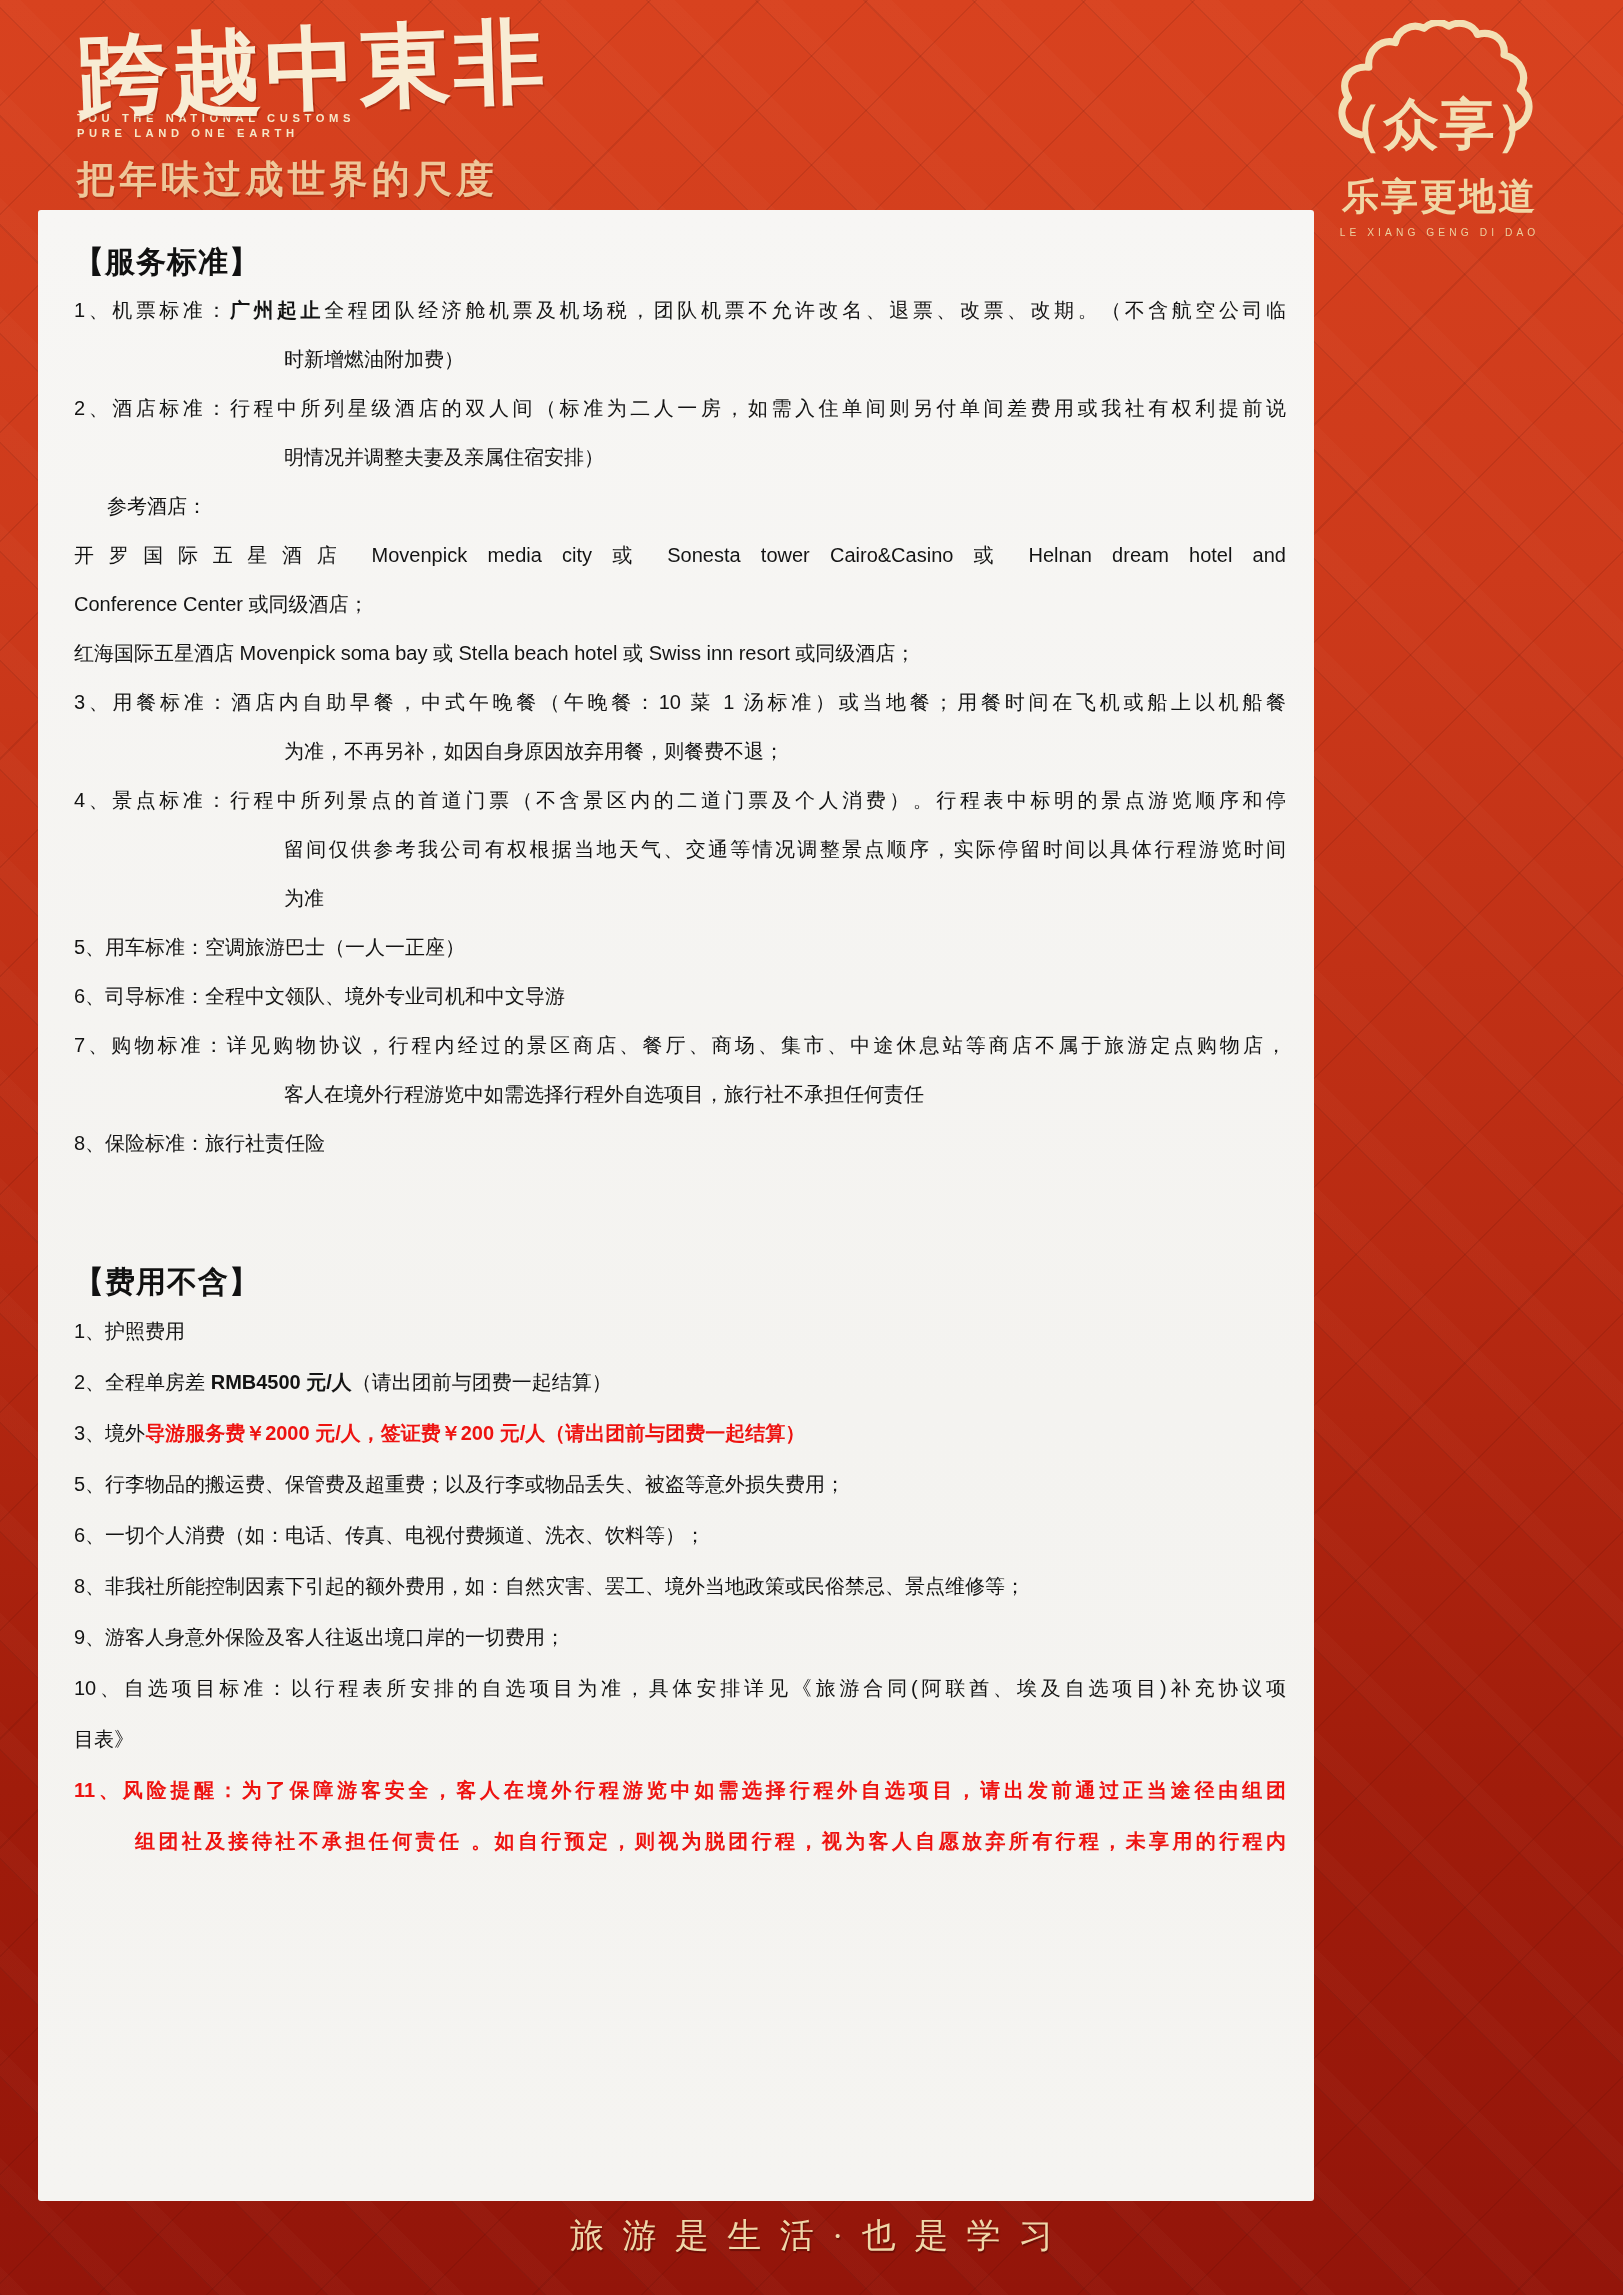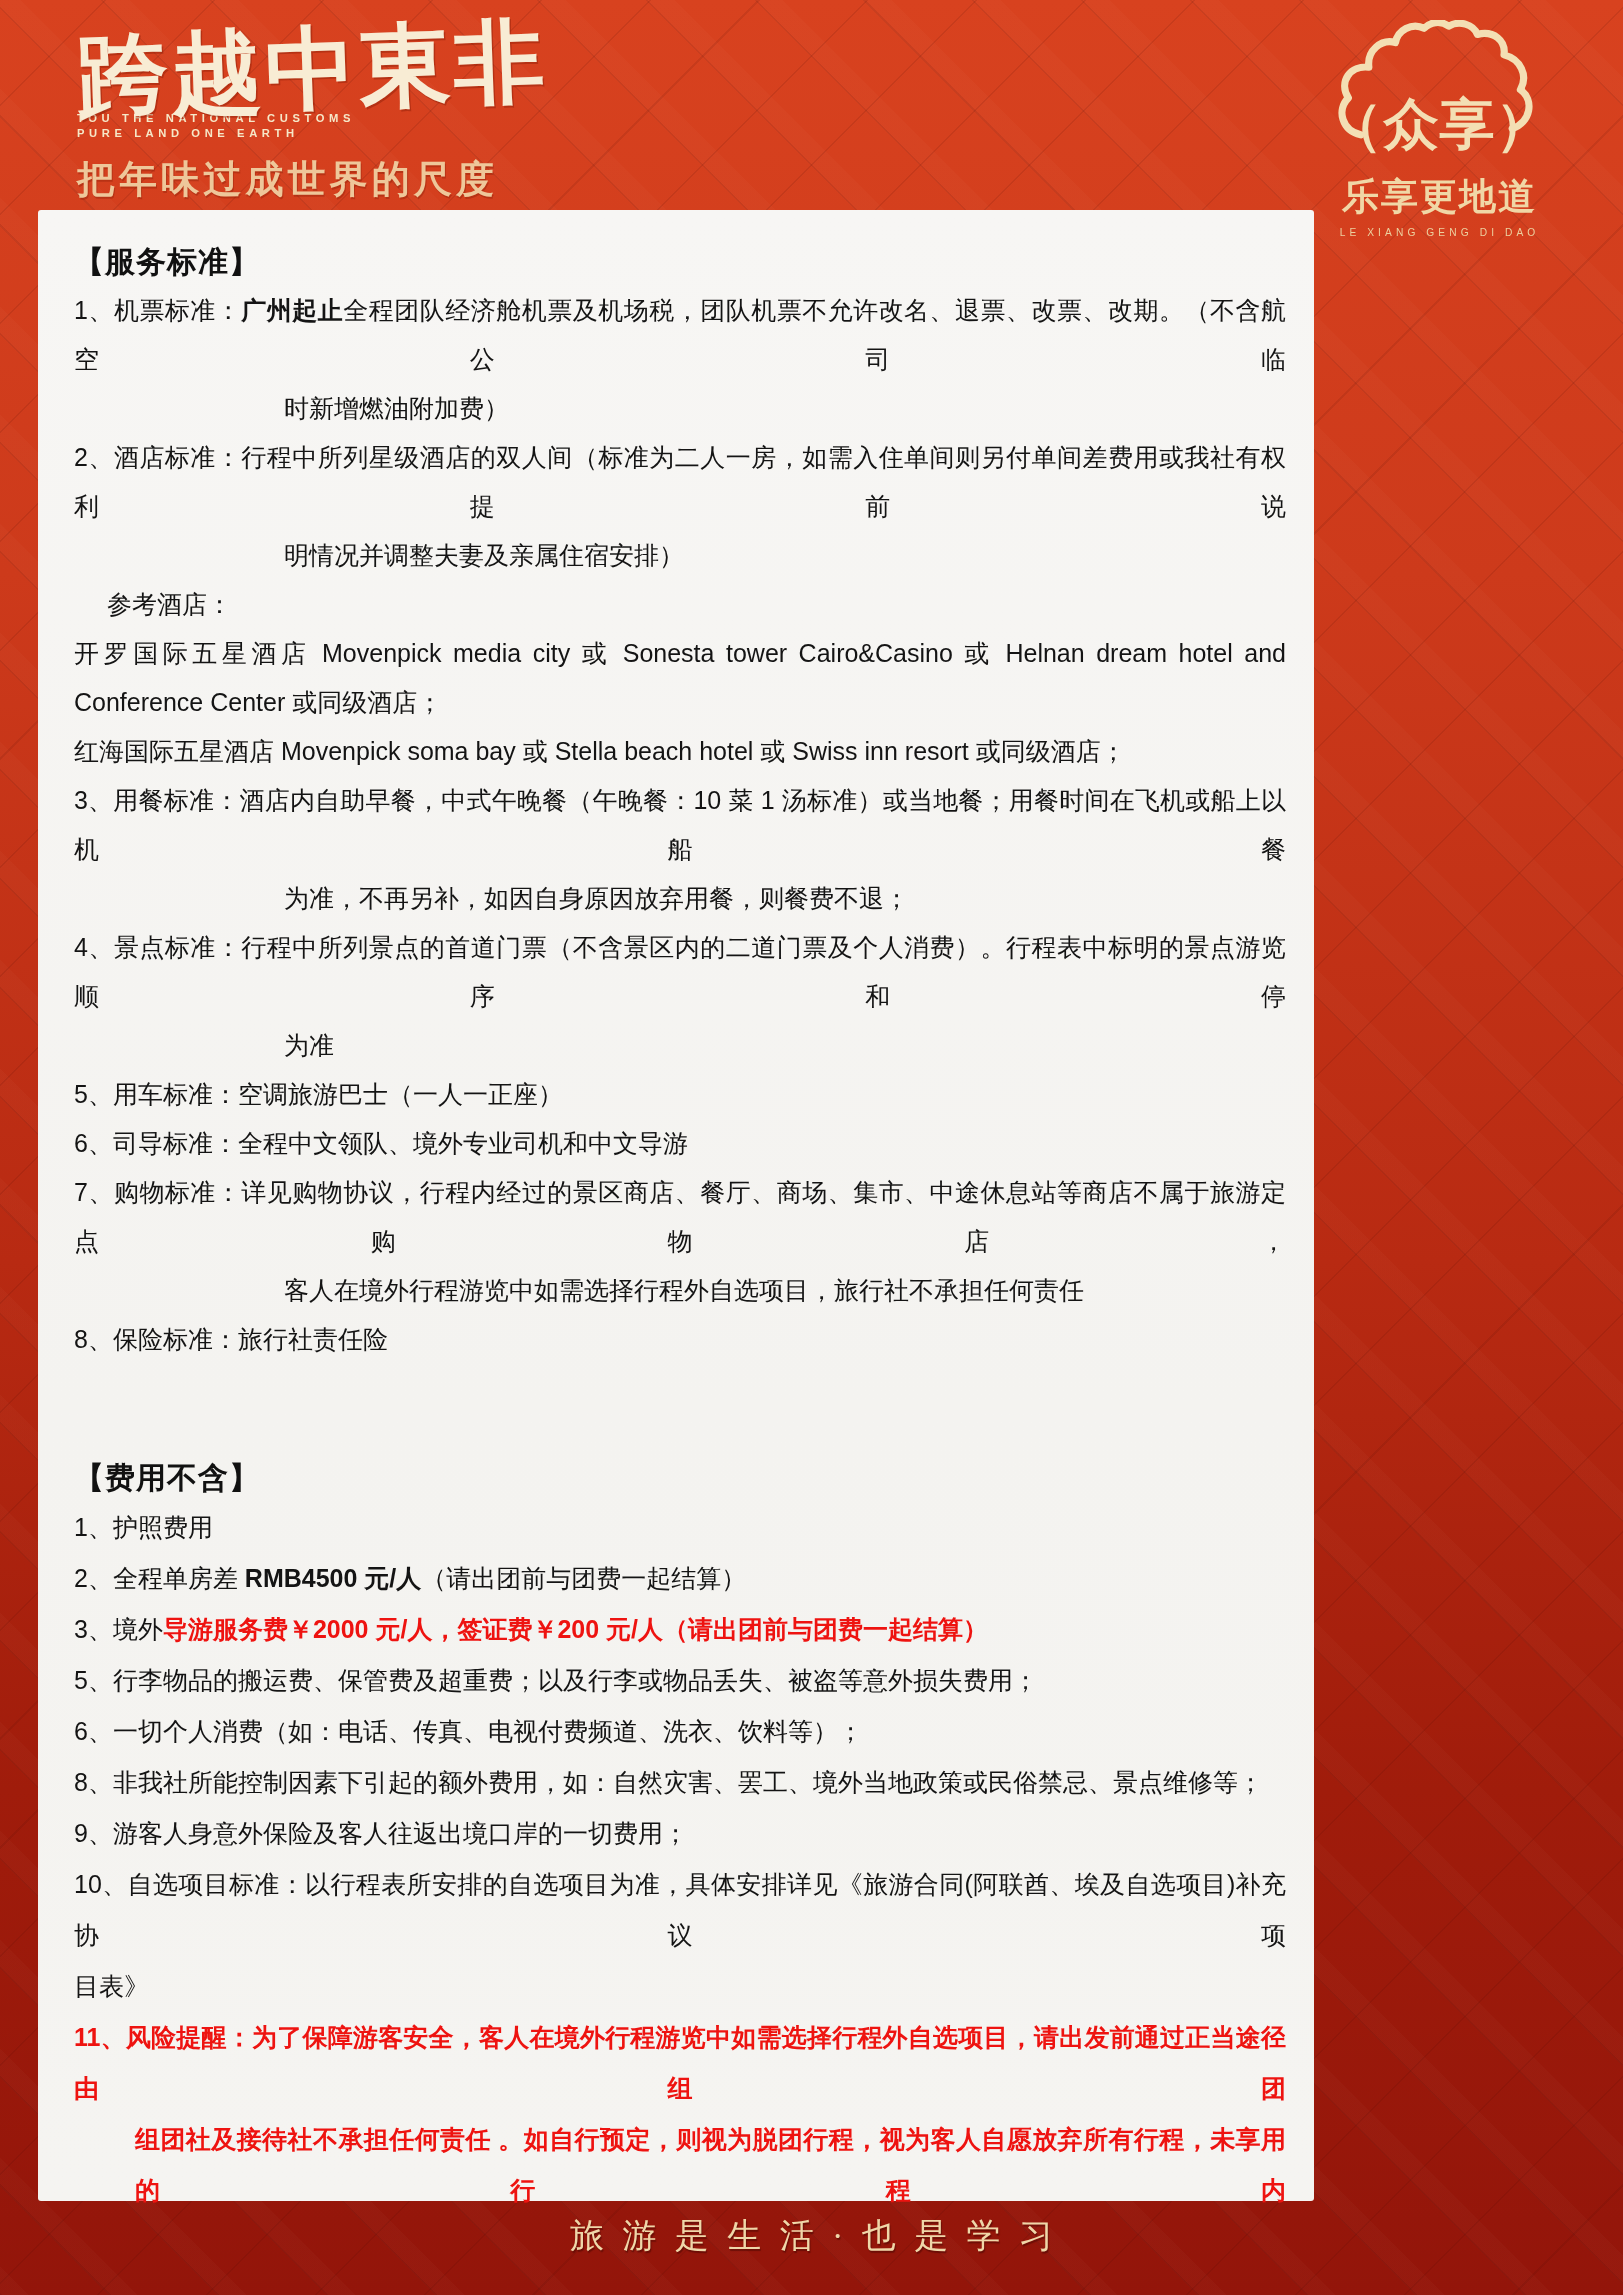--- a/index.html
+++ b/index.html
@@ -39,21 +39,21 @@
   
   .card{
     position:absolute;left:38px;top:210px;width:1276px;height:1991px;
     background:#f6f5f2;border-radius:3px;
     box-sizing:border-box;padding:26.6px 28px 0 36px;
     background-image:linear-gradient(180deg,#f7f6f4 0%,#f4f3f0 60%,#f5f4f1 100%);
   }
   .sec-heading{
     font-size:30px;font-weight:bold;color:#111;line-height:49px;letter-spacing:1px;
   }
-  .sec-lines{font-size:25px;color:#141414;}
+  .sec-lines{font-size:20px;color:#141414;}
   .service .tline{line-height:49px;}
   .fees .tline{line-height:51px;}
   .fees-block{margin-top:89px;}
   .tline{white-space:normal;}
   .fill{text-align:justify;text-align-last:justify;}
   .s-b{font-weight:bold;}
   .s-r{color:#ee1310;font-weight:bold;}
   
   .footer{
     position:absolute;left:0;bottom:12px;width:100%;height:95px;
@@ -99,20 +99,21 @@
           <div class="tline" style="padding-left: 210px;"><span>时新增燃油附加费）</span></div>
           <div class="tline fill"><span>2、酒店标准：行程中所列星级酒店的双人间（标准为二人一房，如需入住单间则另付单间差费用或我社有权利提前说</span></div>
           <div class="tline" style="padding-left: 210px;"><span>明情况并调整夫妻及亲属住宿安排）</span></div>
           <div class="tline" style="padding-left: 33px;"><span>参考酒店：</span></div>
           <div class="tline fill"><span>开罗国际五星酒店 Movenpick media city 或 Sonesta tower Cairo&amp;Casino 或 Helnan dream hotel and</span></div>
           <div class="tline"><span>Conference Center 或同级酒店；</span></div>
           <div class="tline"><span>红海国际五星酒店 Movenpick soma bay 或 Stella beach hotel 或 Swiss inn resort 或同级酒店；</span></div>
           <div class="tline fill"><span>3、用餐标准：酒店内自助早餐，中式午晚餐（午晚餐：10 菜 1 汤标准）或当地餐；用餐时间在飞机或船上以机船餐</span></div>
           <div class="tline" style="padding-left: 210px;"><span>为准，不再另补，如因自身原因放弃用餐，则餐费不退；</span></div>
           <div class="tline fill"><span>4、景点标准：行程中所列景点的首道门票（不含景区内的二道门票及个人消费）。行程表中标明的景点游览顺序和停</span></div>
+          <div class="tline fill" style="padding-left: 210px;"><span>留间仅供参考我公司有权根据当地天气、交通等情况调整景点顺序，实际停留时间以具体行程游览时间</span></div>
           <div class="tline" style="padding-left: 210px;"><span>为准</span></div>
           <div class="tline"><span>5、用车标准：空调旅游巴士（一人一正座）</span></div>
           <div class="tline"><span>6、司导标准：全程中文领队、境外专业司机和中文导游</span></div>
           <div class="tline fill"><span>7、购物标准：详见购物协议，行程内经过的景区商店、餐厅、商场、集市、中途休息站等商店不属于旅游定点购物店，</span></div>
           <div class="tline" style="padding-left: 210px;"><span>客人在境外行程游览中如需选择行程外自选项目，旅行社不承担任何责任</span></div>
           <div class="tline"><span>8、保险标准：旅行社责任险</span></div>
         </div>
     </div>
     <div class="fees fees-block">
       <div class="sec-heading">【费用不含】</div>

